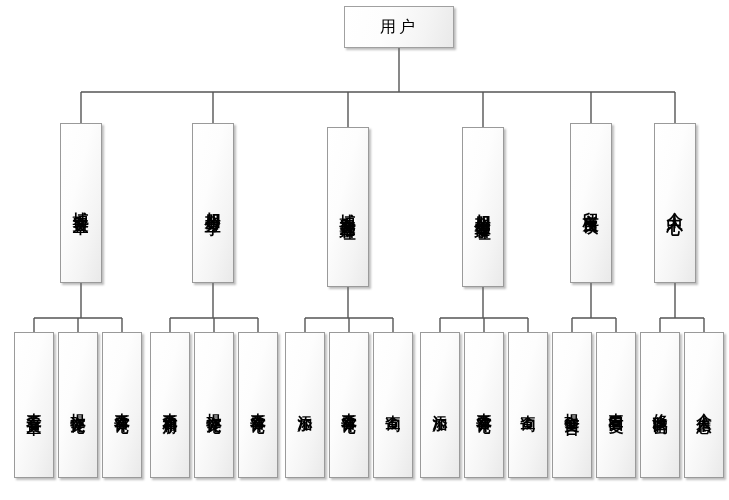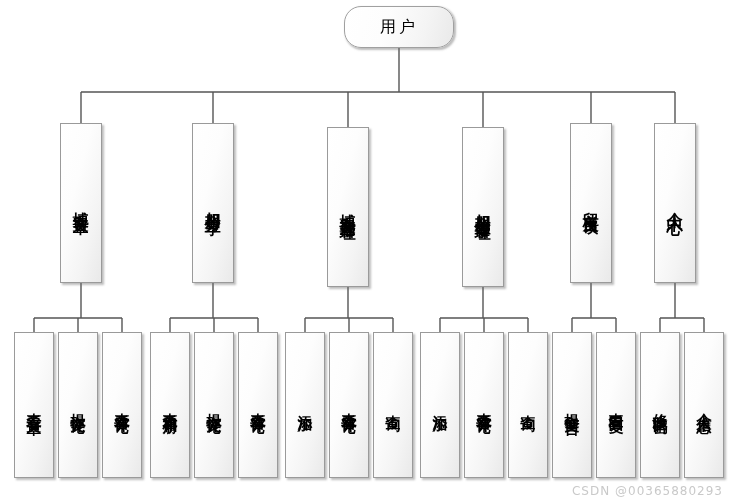--- a/index.html
+++ b/index.html
@@ -101,21 +101,21 @@
         <path d="M 572 318 L 572 332"></path>
         <path d="M 616 318 L 616 332"></path>
         <path d="M 675 283 L 675 318"></path>
         <path d="M 660 318 L 704 318"></path>
         <path d="M 660 318 L 660 332"></path>
         <path d="M 704 318 L 704 332"></path>
       </g>
   </svg>
 
   <div id="nodes">
-      <div class="node root" style="left: 344px; top: 6px; width: 110px; height: 42px; border-radius: 17px;">
+      <div class="node root" style="left: 344px; top: 6px; width: 110px; height: 42px;">
         <span class="label">用户</span>
       </div>
       <div class="node l2" style="left: 60px; top: 123px; width: 42px; height: 160px;">
         <span class="label">博客文章</span>
       </div>
       <div class="node l2" style="left: 192px; top: 123px; width: 42px; height: 160px;">
         <span class="label">相册分享</span>
       </div>
       <div class="node l2" style="left: 327px; top: 127px; width: 42px; height: 160px;">
         <span class="label">博客文章管理</span>
@@ -172,14 +172,13 @@
         <span class="label">查看回复</span>
       </div>
       <div class="node leaf" style="left: 640px; top: 332px; width: 40px; height: 146px;">
         <span class="label">修改密码</span>
       </div>
       <div class="node leaf" style="left: 684px; top: 332px; width: 40px; height: 146px;">
         <span class="label">个人信息</span>
       </div>
     </div>
 
-  <div id="watermark">CSDN @00365880293</div>
 </div>
 
 </body></html>

